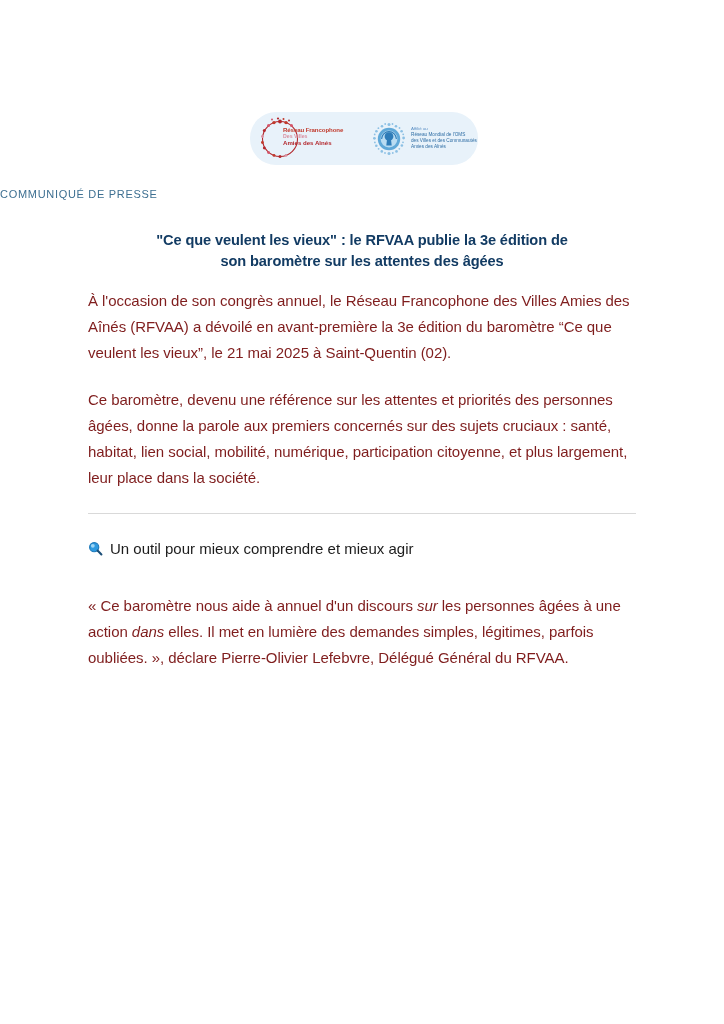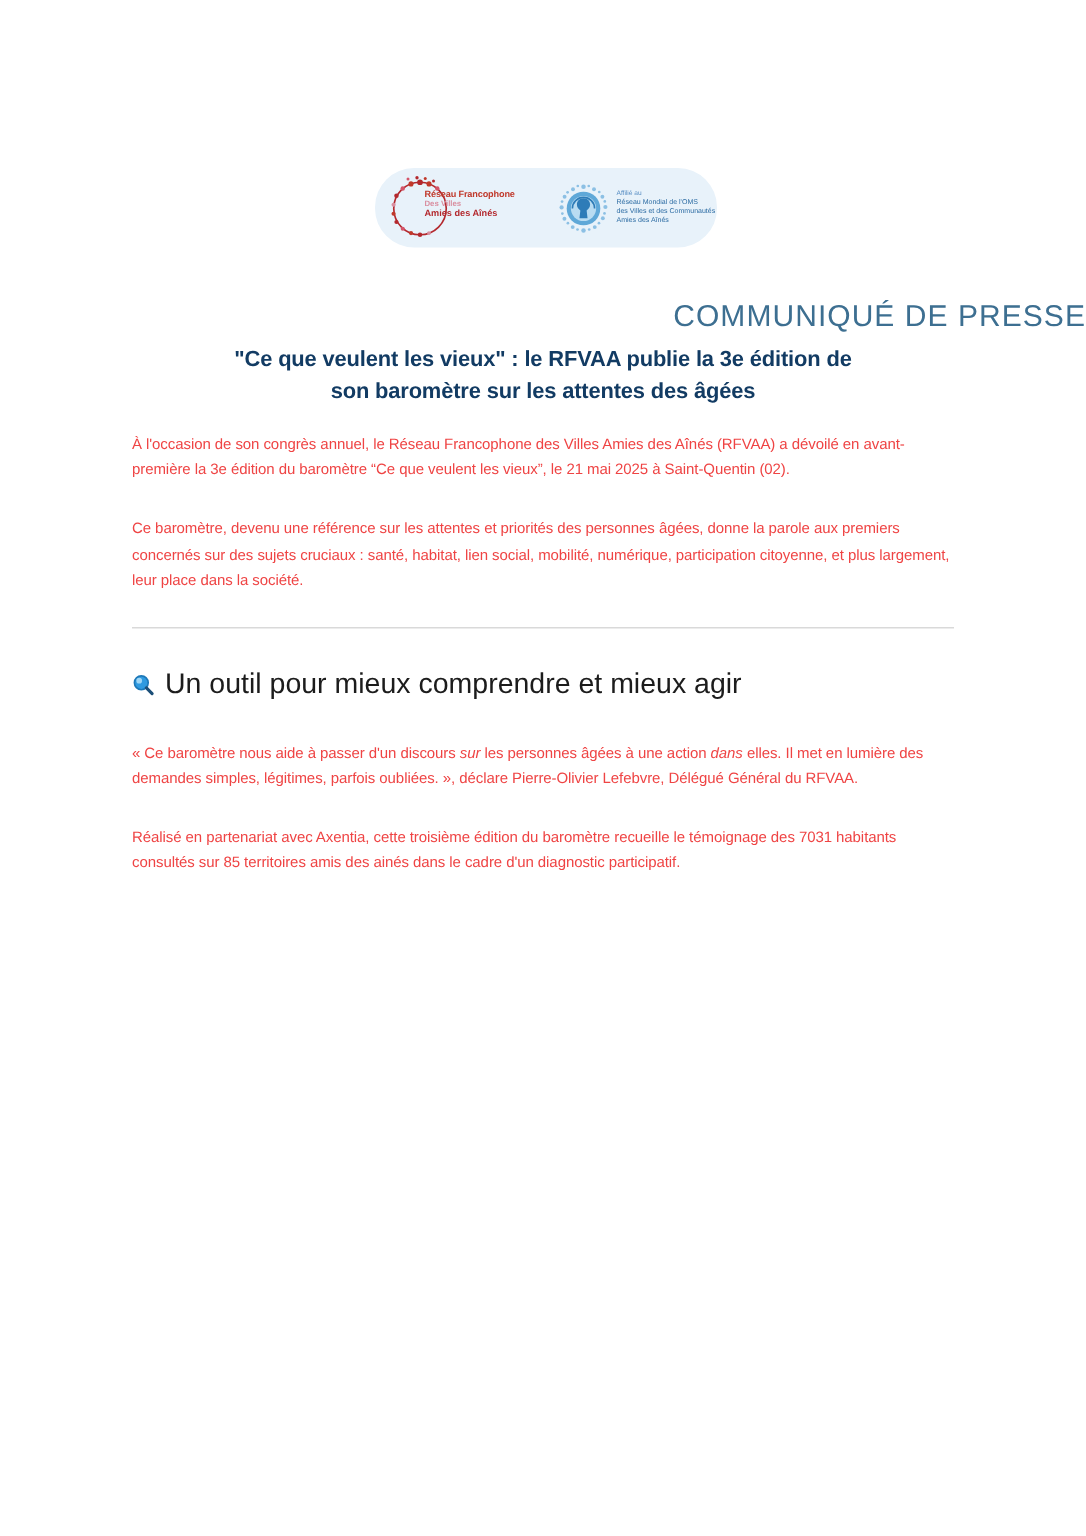--- a/index.html
+++ b/index.html
@@ -99,24 +99,24 @@
     font-size: 4.7px;
     color: #2e6da4;
     display: block;
     white-space: nowrap;
   }
 
   
   .kicker {
     position: absolute;
     left: 0;
-    top: 200px;
+    top: 188px;
     width: 724px;
-    text-align: right;
-    font-size: 20px;
+    text-align: left;
+    font-size: 11px;
     letter-spacing: 0.7px;
     color: #3d6f91;
     font-weight: 400;
   }
   .headline {
     position: absolute;
     left: 112px;
     top: 230px;
     width: 500px;
     text-align: center;
@@ -129,34 +129,34 @@
 
   
   .body-wrap {
     position: absolute;
     left: 88px;
     top: 288px;
     width: 548px;
   }
   p.para {
     margin: 0 0 22px 0;
-    font-size: 10px;
+    font-size: 15px;
     line-height: 1.72;
-    color: #ef4444;
+    color: #7f1d1d;
     letter-spacing: -0.05px;
   }
   .divider {
     width: 548px;
     height: 1px;
     background: #d9d9d9;
     margin: 11px 0 22px 0;
   }
   .section-heading {
-    margin: 0 0 20px 0;
-    font-size: 19px;
+    margin: 0 0 32px 0;
+    font-size: 15px;
     line-height: 1.72;
     color: #1c1c1c;
     display: flex;
     align-items: baseline;
   }
   .mag-icon {
     display: inline-block;
     width: 15px;
     height: 15px;
     position: relative;
@@ -268,20 +268,19 @@
         <svg width="15" height="15" viewBox="0 0 15 15">
           <circle cx="6.2" cy="6.2" r="4.6" fill="#2f9ae0" stroke="#1d78b8" stroke-width="1.1"></circle>
           <circle cx="4.8" cy="4.8" r="1.9" fill="#9fd6f5"></circle>
           <path d="M9.6 9.6 L13.4 13.4" stroke="#1c4f78" stroke-width="2.1" stroke-linecap="round"></path>
         </svg>
       </span>
       <span>Un outil pour mieux comprendre et mieux agir</span>
     </div>
 
 
-    <p class="para"><span>« Ce baromètre nous aide à passer d'un discours </span><em class="it">sur</em><span> les personnes âgées à une action </span><em class="it">dans</em><span> elles. Il met en lumière des demandes simples, légitimes, parfois oubliées. », déclare Pierre-Olivier Lefebvre, Délégué Général du RFVAA.</span></p>
-
-    <p class="para">Réalisé en partenariat avec Axentia, cette troisième édition du baromètre recueille le témoignage des 7031 habitants consultés sur 85 territoires amis des ainés dans le cadre d'un diagnostic participatif.</p>
+    <p class="para"><span>« Ce baromètre nous aide à annuel d'un discours </span><em class="it">sur</em><span> les personnes âgées à une action </span><em class="it">dans</em><span> elles. Il met en lumière des demandes simples, légitimes, parfois oubliées. », déclare Pierre-Olivier Lefebvre, Délégué Général du RFVAA.</span></p>
+
 
 
   </div>
 
 </div>
 
 </body></html>

